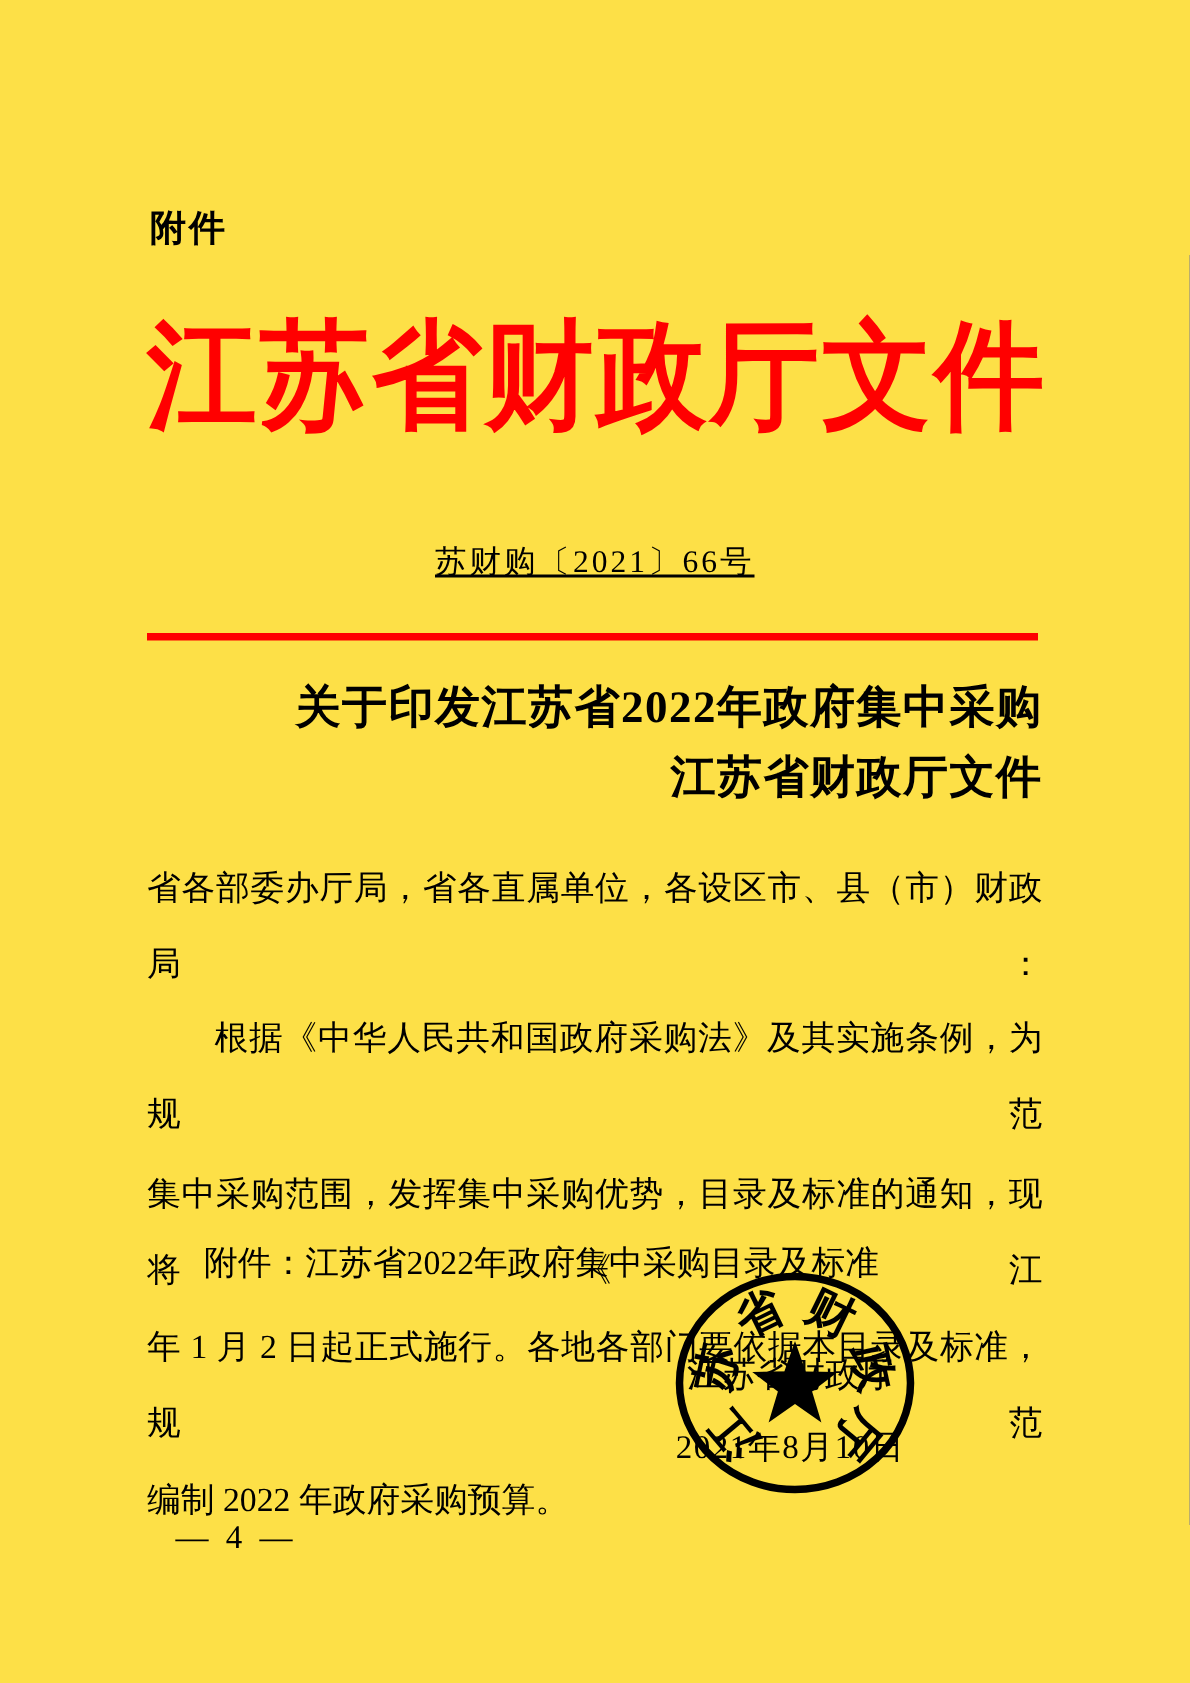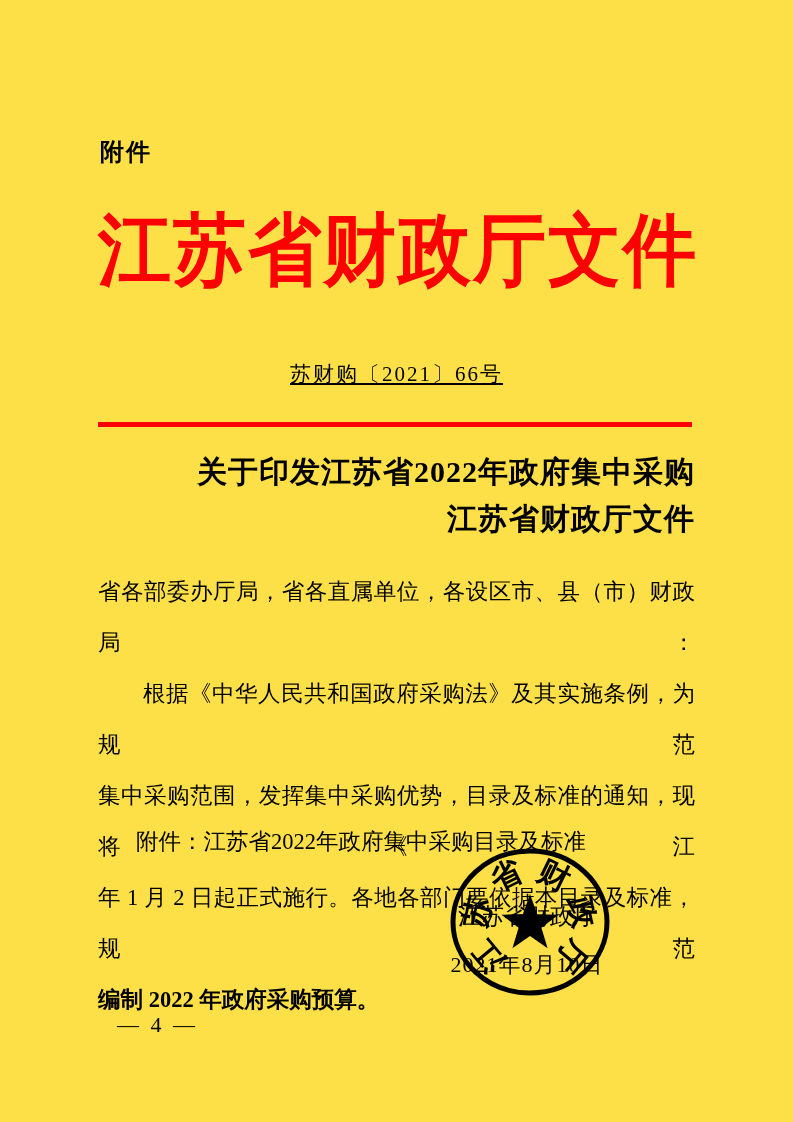--- a/index.html
+++ b/index.html
@@ -36,22 +36,22 @@
   .notice-title{
     position:absolute;left:98px;top:448px;width:597px;
     text-align:right;font-weight:bold;font-size:30px;line-height:47px;
     letter-spacing:1px;
   }
   .body-block{
     position:absolute;left:98px;top:566px;width:597px;
     font-size:22.5px;line-height:51px;
   }
   .body-line{text-align:justify;text-align-last:justify;white-space:normal;}
-  .body-line.indent{text-indent:2em;}
-  .body-line.last{text-align:center;text-align-last:left;font-weight:bold;}
+  .body-line.indent{text-indent:2em;font-family:Liberation Mono, monospace;}
+  .body-line.last{text-align:center;text-align-last:left;}
   .attachment-line{
     position:absolute;left:98px;top:826px;width:597px;
     font-size:22.5px;text-indent:38px;
   }
   .signature-block{
     position:absolute;left:393px;top:901px;width:268px;
     text-align:center;font-size:23px;
   }
   .issue-date{margin-top:18px;font-size:22px;letter-spacing:1px;}
   .seal{

